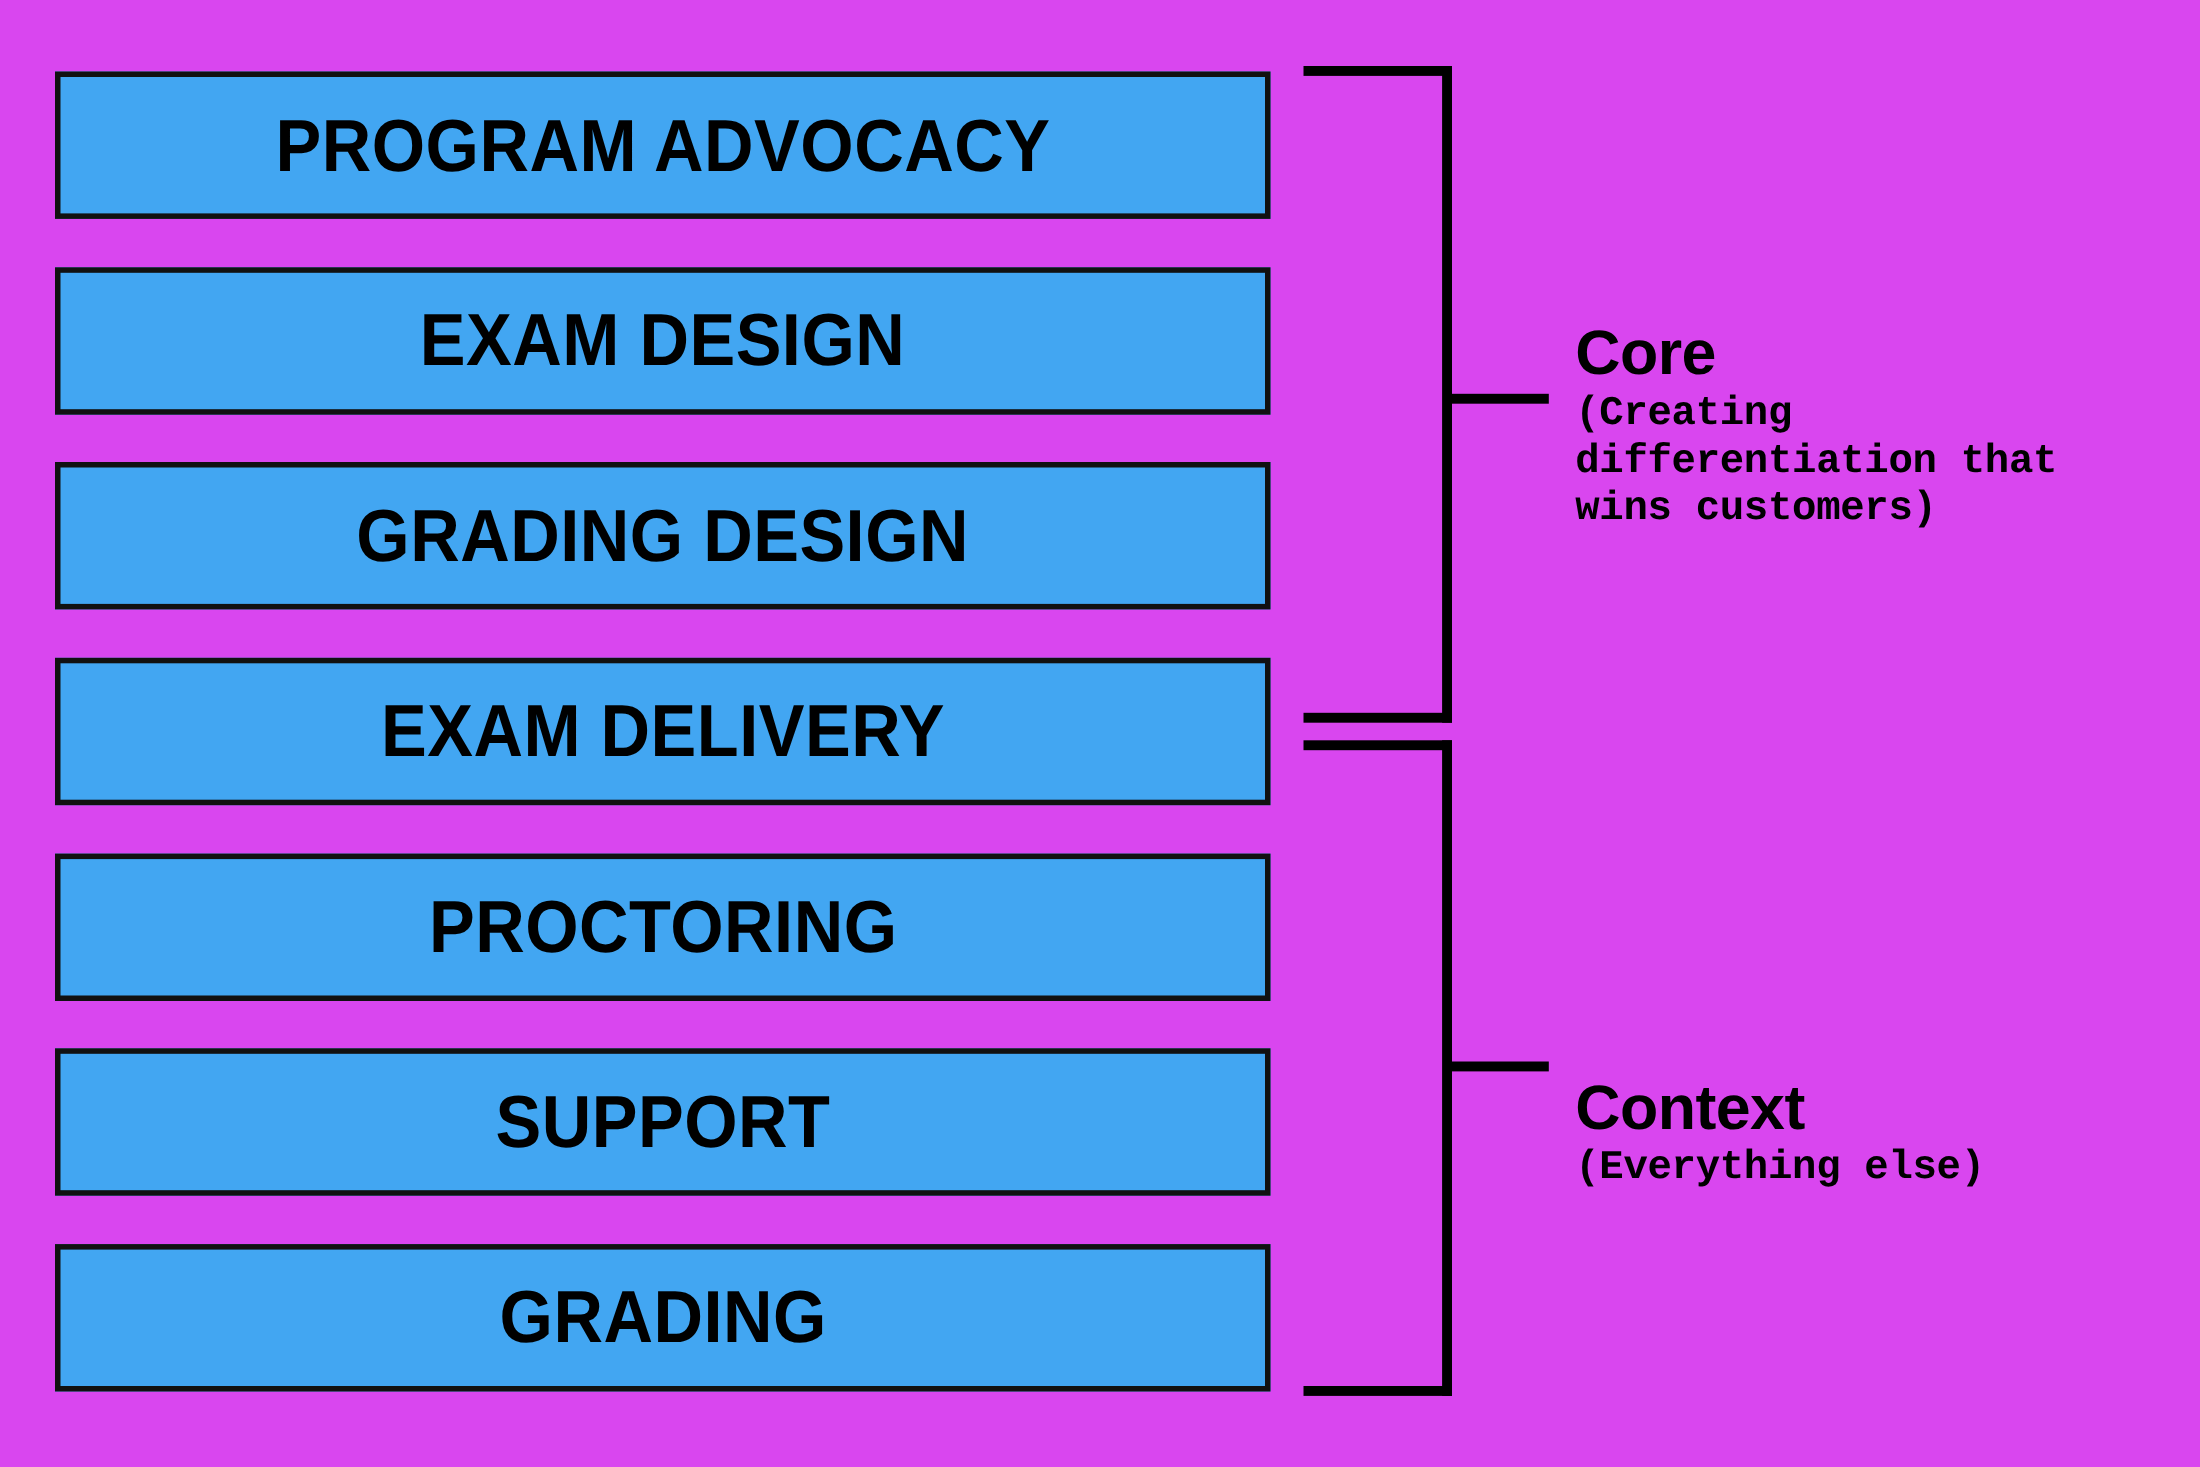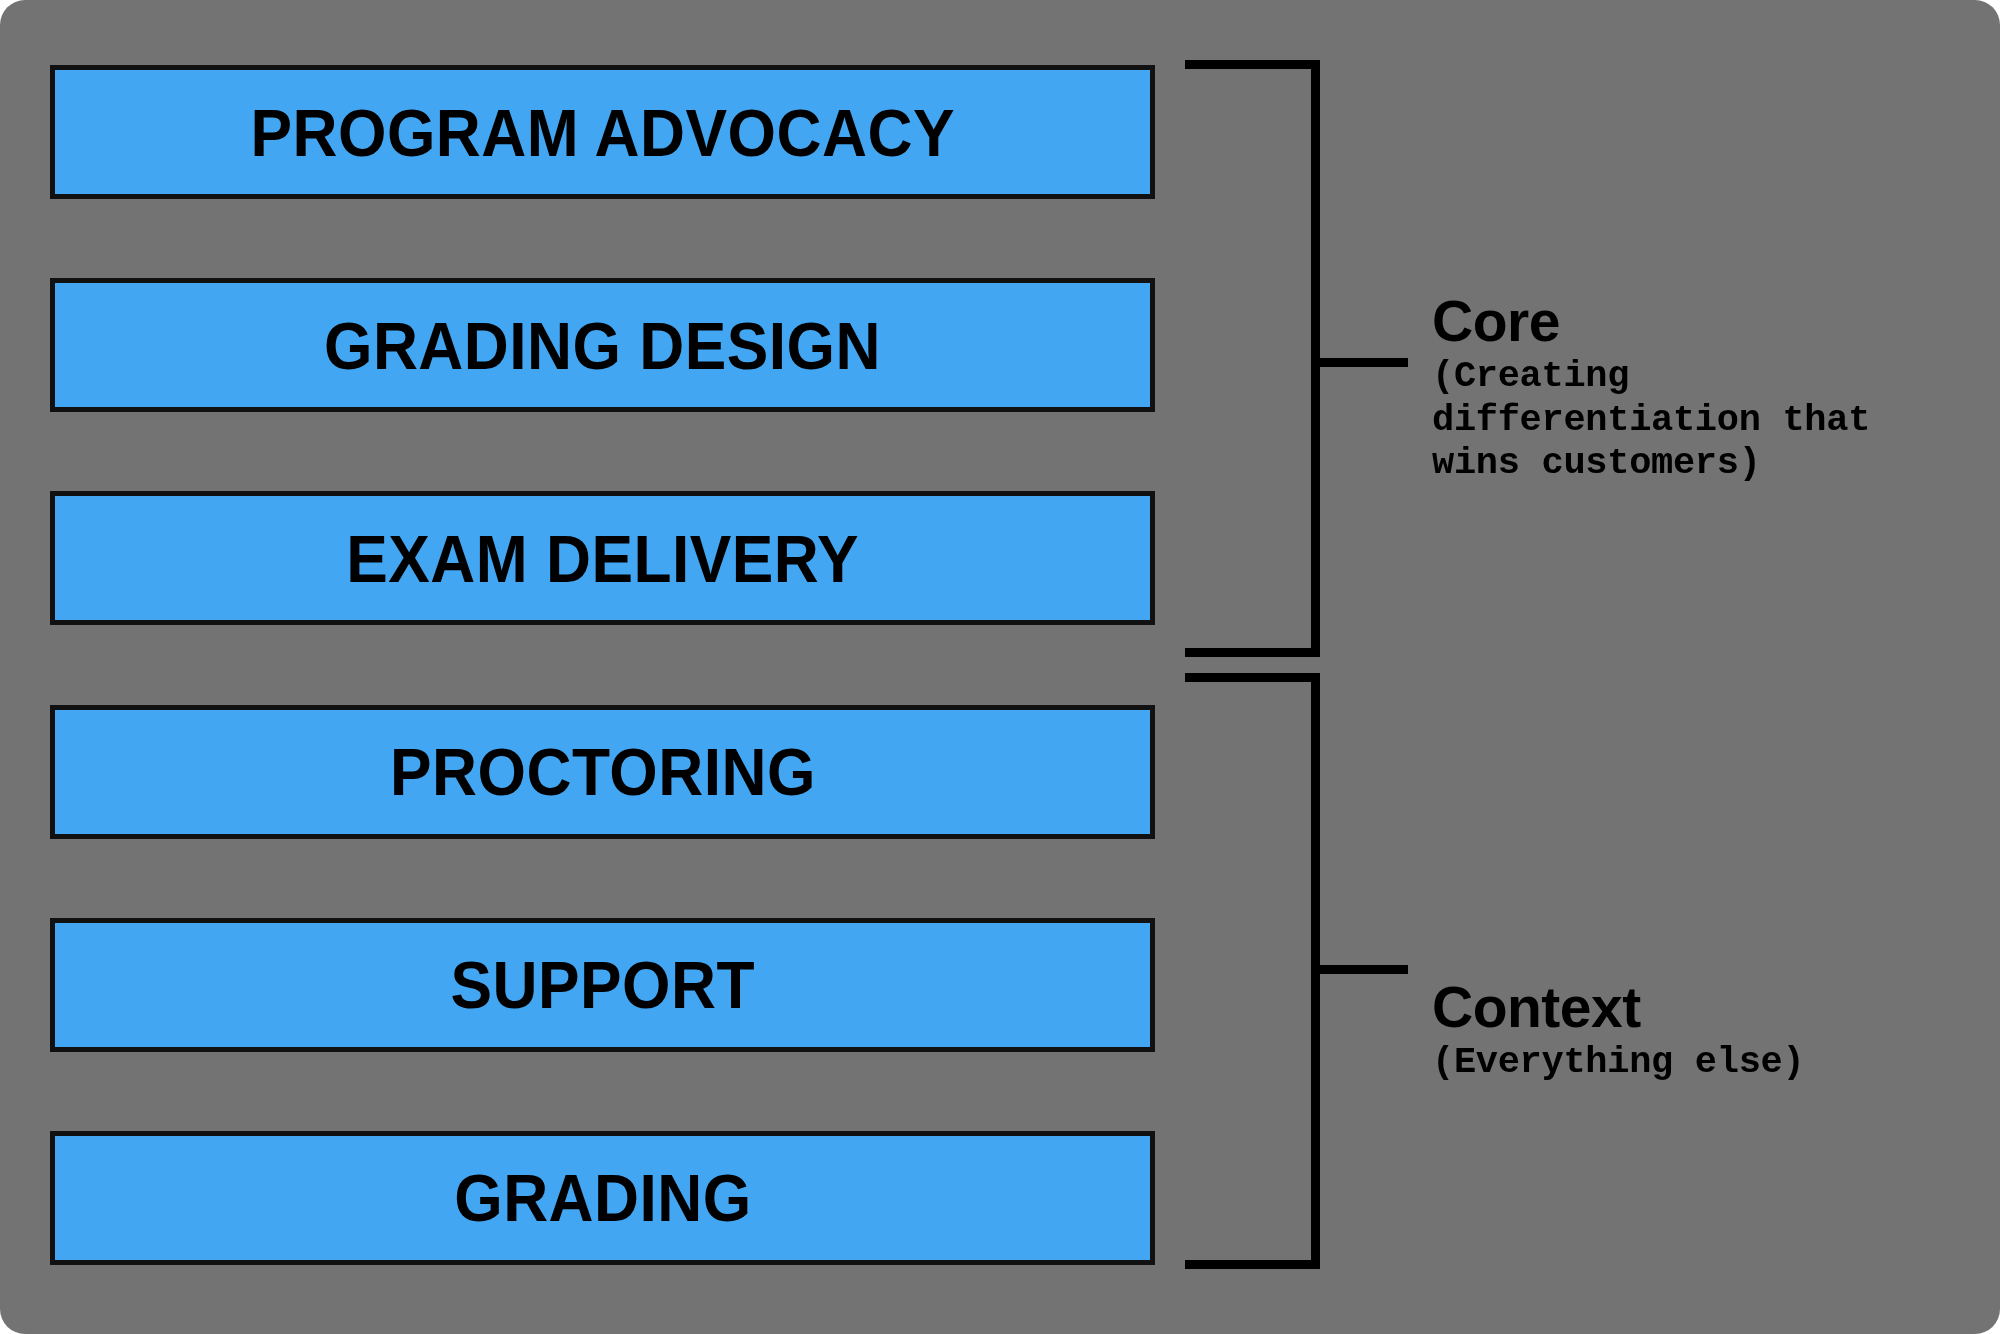--- a/index.html
+++ b/index.html
@@ -9,23 +9,22 @@
     background: #ffffff;
   }
   body {
     font-family: "Liberation Sans", sans-serif;
   }
 
   #canvas {
     position: relative;
     width: 2000px;
     height: 1334px;
-    background: #737373;
+    background: #d946ef;
     overflow: hidden;
-    border-radius: 25px;
   }
 
   
   .bars-column {
     position: absolute;
     left: 50px;
     top: 65px;
     width: 1105px;
     height: 1200px;
     display: flex;
@@ -125,20 +124,23 @@
 
 <div id="canvas">
 
   <div class="bars-column">
 
     <div class="bar">
       <span class="bar-label">PROGRAM ADVOCACY</span>
     </div>
 
 
+    <div class="bar">
+      <span class="bar-label">EXAM DESIGN</span>
+    </div>
 
     <div class="bar">
       <span class="bar-label">GRADING DESIGN</span>
     </div>
 
     <div class="bar">
       <span class="bar-label">EXAM DELIVERY</span>
     </div>
 
     <div class="bar">

